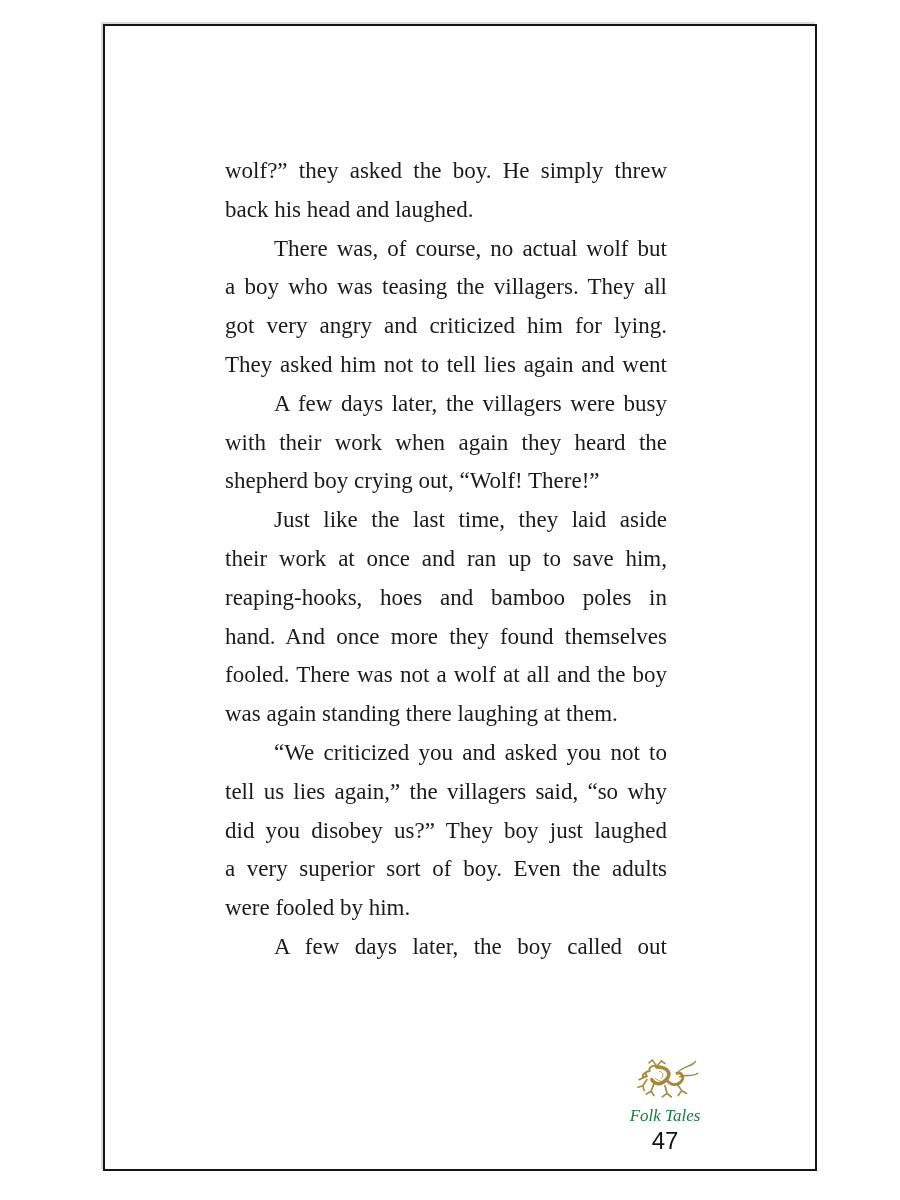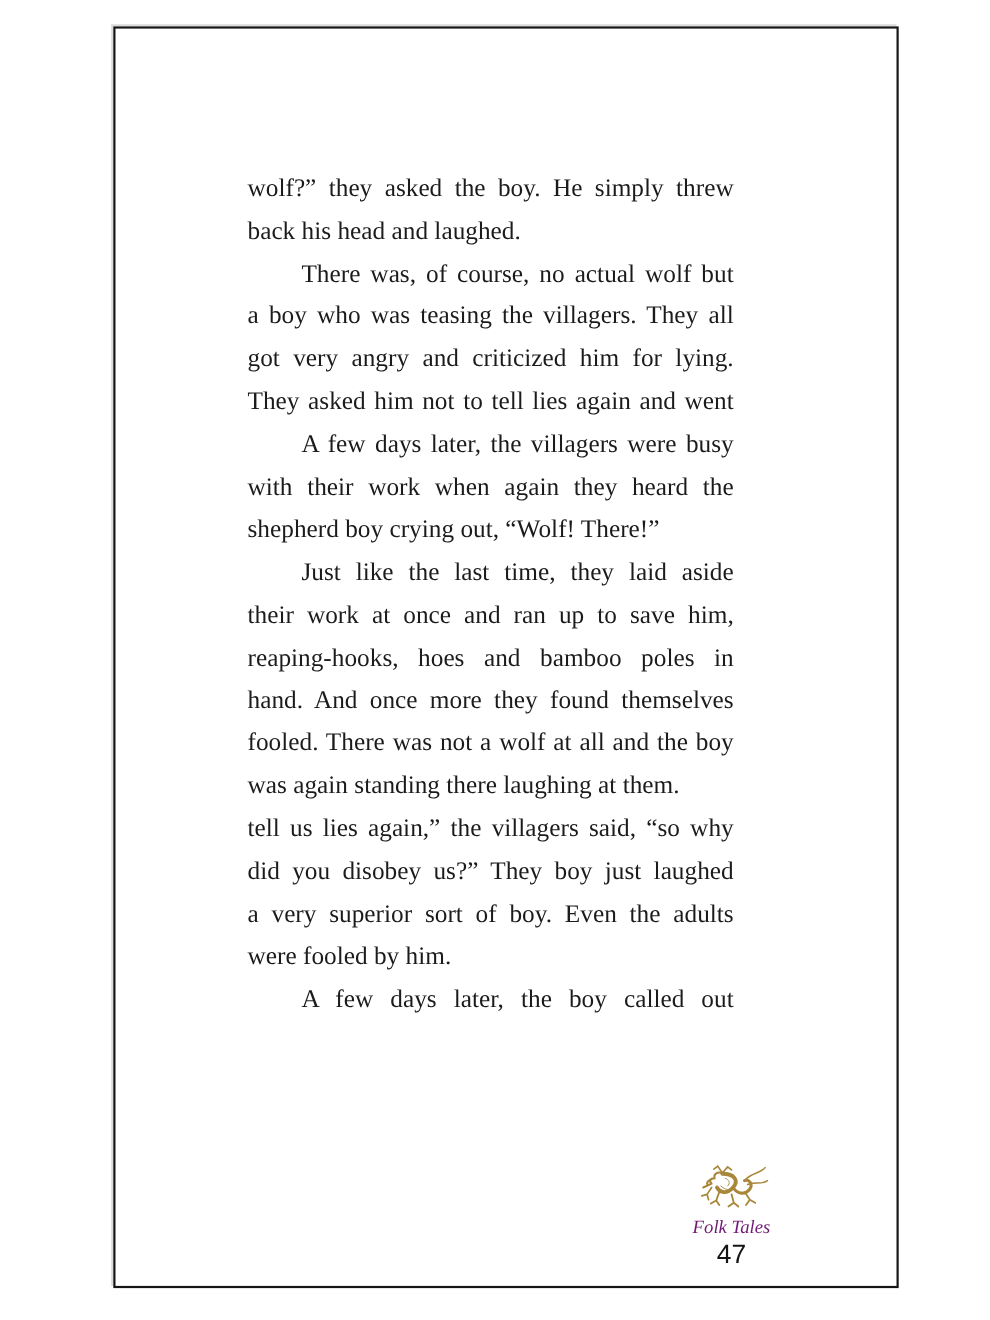--- a/index.html
+++ b/index.html
@@ -37,21 +37,21 @@
     width: 72px; height: 50px;
   }
   .brand {
     position: absolute;
     left: 495px; top: 1080px;
     width: 130px;
     text-align: center;
     font-style: italic;
     font-size: 17px;
     line-height: 20px;
-    color: #701a75;
+    color: #15803d;
   }
   .pagenum {
     position: absolute;
     left: 495px; top: 1101px;
     width: 130px;
     text-align: center;
     font-family: "Liberation Sans", "DejaVu Sans", sans-serif;
     font-size: 24px;
     line-height: 28px;
     color: #141414;
@@ -71,20 +71,21 @@
     <div class="line j">They asked him not to tell lies again and went</div>
     <div class="line j i">A few days later, the villagers were busy</div>
     <div class="line j">with their work when again they heard the</div>
     <div class="line e">shepherd boy crying out, “Wolf! There!”</div>
     <div class="line j i">Just like the last time, they laid aside</div>
     <div class="line j">their work at once and ran up to save him,</div>
     <div class="line j">reaping-hooks, hoes and bamboo poles in</div>
     <div class="line j">hand. And once more they found themselves</div>
     <div class="line j">fooled. There was not a wolf at all and the boy</div>
     <div class="line e">was again standing there laughing at them.</div>
+    <div class="line j i">“We criticized you and asked you not to</div>
     <div class="line j">tell us lies again,” the villagers said, “so why</div>
     <div class="line j">did you disobey us?” They boy just laughed</div>
     <div class="line j">a very superior sort of boy. Even the adults</div>
     <div class="line e">were fooled by him.</div>
     <div class="line j i">A few days later, the boy called out</div>
   </div>
 
   <div class="logo">
     <svg viewBox="0 0 100 72" width="72" height="50" aria-hidden="true">
       <g fill="none" stroke="#a8873a" stroke-linecap="round" stroke-linejoin="round">

